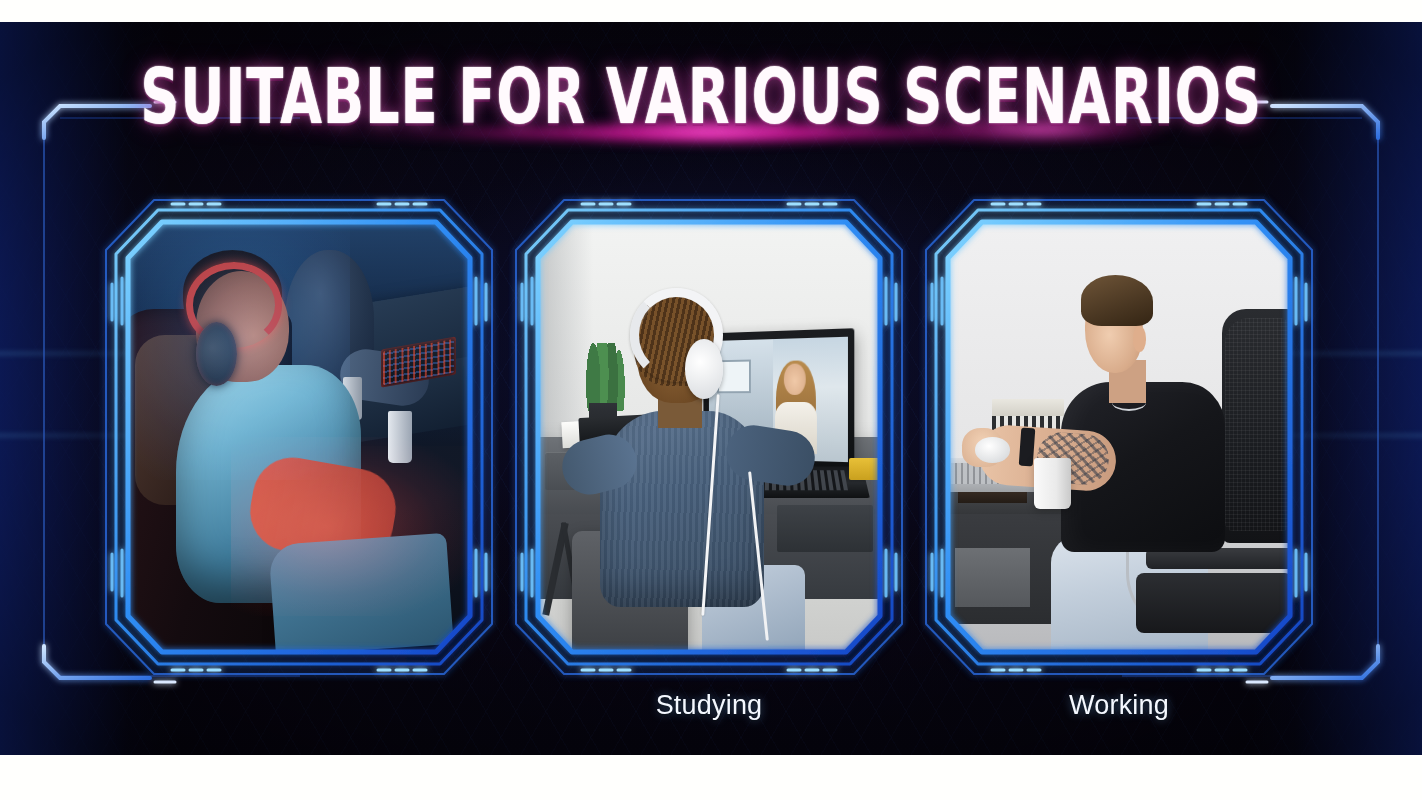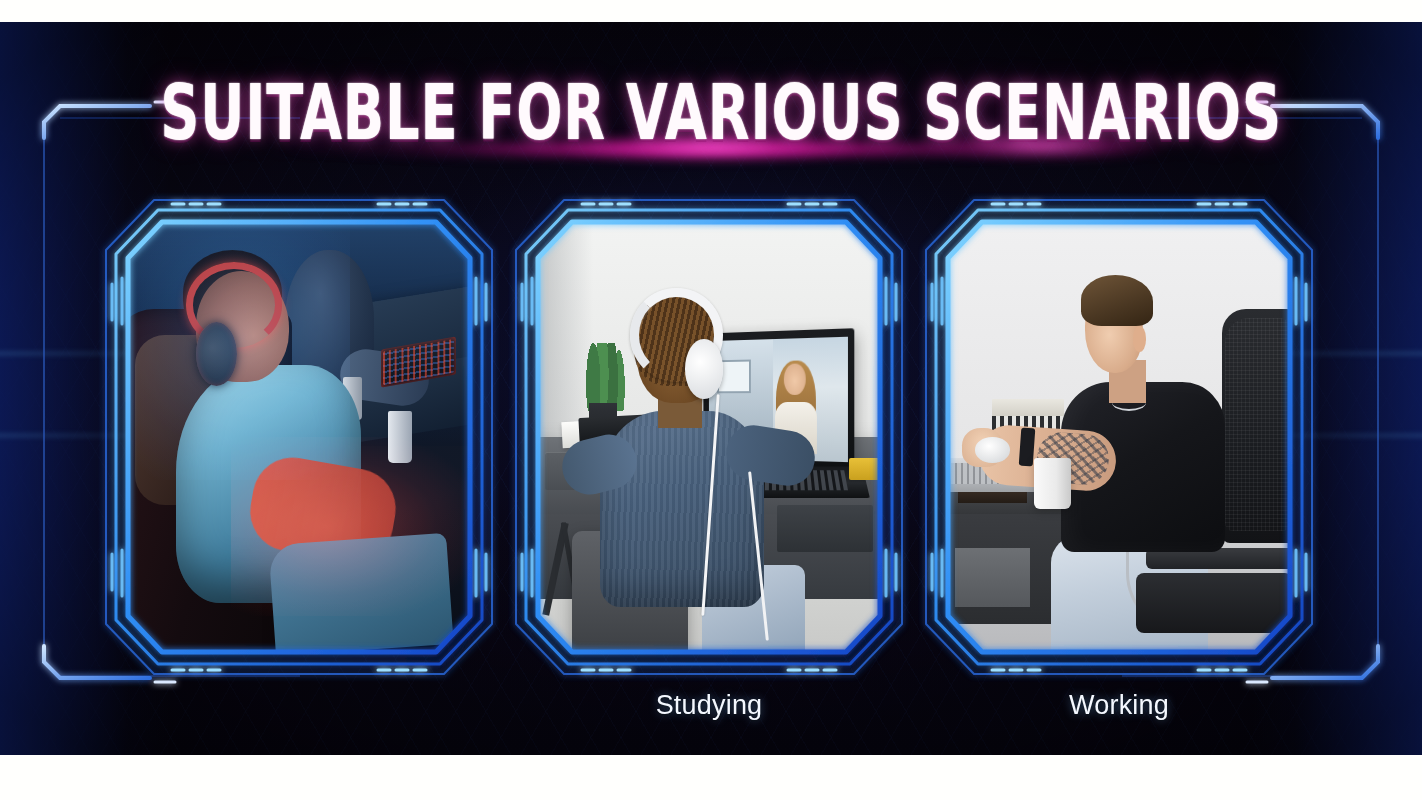--- a/index.html
+++ b/index.html
@@ -64,22 +64,22 @@
     position:absolute; inset:0;
     background:radial-gradient(ellipse 900px 500px at 50% 50%, rgba(0,0,0,0) 35%, rgba(0,0,0,0.55) 100%);
   }
 
   
   .outer-frame { position:absolute; inset:0; pointer-events:none; }
   .outer-frame svg { position:absolute; left:0; top:0; }
 
   
   .title-wrap {
-    position:absolute; left:0; right:0; top:52px;
-    text-align:right; z-index:6;text-decoration:underline;
+    position:absolute; left:0; right:0; top:36px;
+    text-align:left; z-index:6;text-decoration:underline;
   }
   .title-glow {
     position:absolute; left:50%; top:62px; transform:translateX(-50%);
     width:880px; height:26px;
     background:radial-gradient(ellipse 440px 14px at 50% 50%, rgba(255,40,190,0.95) 0%, rgba(225,20,160,0.55) 38%, rgba(150,10,110,0.12) 70%, rgba(0,0,0,0) 100%);
     filter:blur(5px);
     z-index:-1;
   }
   .title-glow2 {
     position:absolute; left:50%; top:58px; transform:translateX(-50%);

